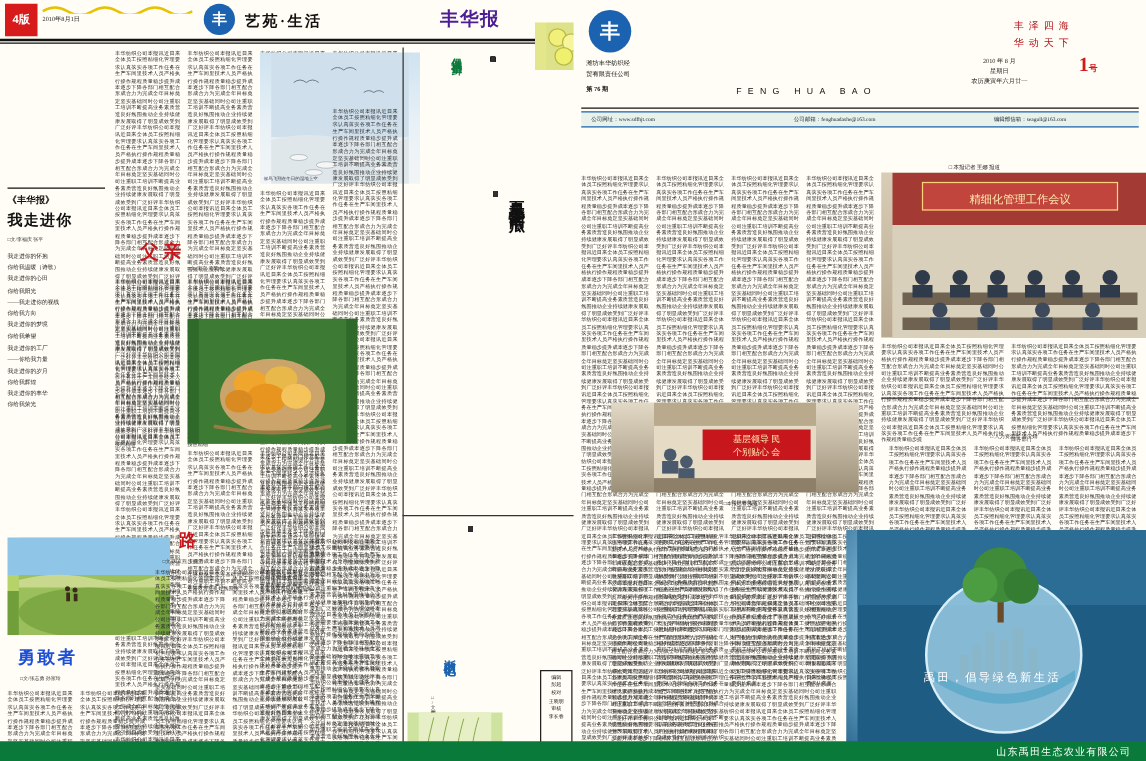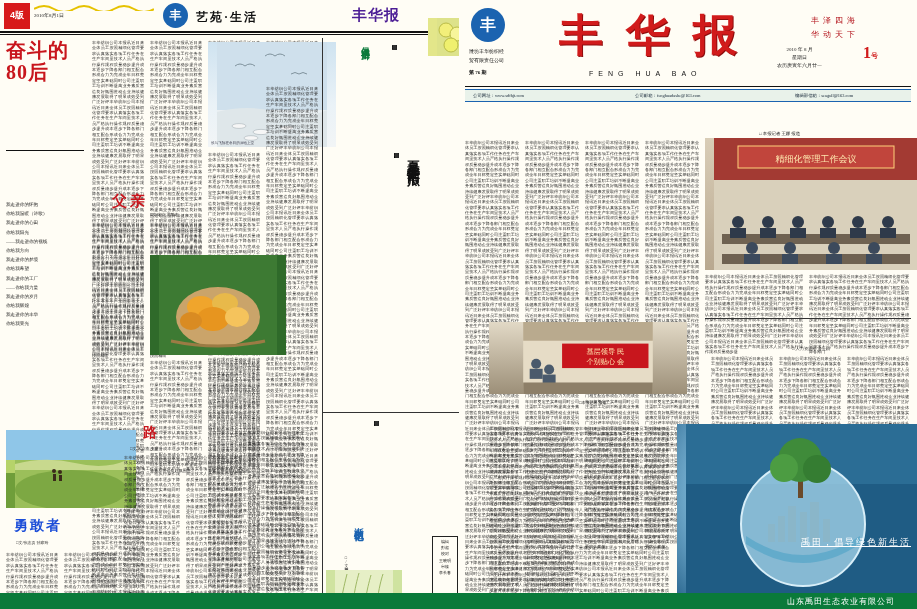--- a/index.html
+++ b/index.html
@@ -73,23 +73,23 @@
     font-family:"Liberation Sans",sans-serif;}
   .rline{position:absolute;left:6px;top:86px;width:446px;height:1px;background:#111;}
   .rband{position:absolute;left:6px;top:89px;width:446px;height:11px;background:#e9f2ea;border-top:1px solid #1b63b0;border-bottom:1px solid #1b63b0;}
   .rband span{font-size:4.4px;color:#123;position:absolute;top:3px;}
   .rheadline{position:absolute;left:6px;top:105px;width:446px;text-align:center;font-size:21px;font-weight:bold;color:#c8161d;letter-spacing:2px;}
   .rsubline{position:absolute;left:300px;top:131px;font-size:4.4px;color:#222;}
 
   .chuang{position:absolute;left:252px;top:322px;width:200px;text-align:center;font-size:15px;font-weight:bold;color:#c8161d;letter-spacing:1px;}
   .chuang-by{position:absolute;left:252px;top:346px;width:200px;text-align:center;font-size:4.2px;color:#333;}
 
-  .bottomcap{position:absolute;left:470px;top:536px;width:200px;text-align:right;font-size:9px;color:#fff;letter-spacing:2px;text-decoration:underline;}
+  .bottomcap{position:absolute;left:470px;top:536px;width:200px;text-align:center;font-size:9px;color:#fff;letter-spacing:2px;}
   .footer{position:absolute;left:0;bottom:0;width:917px;height:16px;background:#0a7a3a;color:#fff;
-    display:flex;align-items:center;justify-content:flex-end;padding-right:22px;font-size:8px;letter-spacing:1px;box-sizing:border-box;}
+    display:flex;align-items:center;justify-content:flex-end;padding-right:12px;font-size:8px;letter-spacing:1px;box-sizing:border-box;}
   .blackbox{position:absolute;border:1px solid #222;}
 
   .colrule{position:absolute;width:1px;background:#333;}
   .rowrule{position:absolute;height:1px;background:#333;}
 
   
   .sky{background:linear-gradient(#cfe3f0,#eaf2f7 60%,#f2f5f6);}
   .grass{background:linear-gradient(#8fc6e8 0 38%,#b6d36a 38% 55%,#6f9e3a 55% 100%);}
   .office{background:linear-gradient(#d9cdb7,#b8a88f);}
   .hall{background:linear-gradient(#e2d9c6,#9c8f78);}
@@ -108,23 +108,27 @@
         <path d="M0,7 Q10,1 20,7 T40,7 T60,7 T80,7 T100,7 T120,7" fill="none" stroke="#e6c200" stroke-width="2"></path>
       </svg>
       <div class="ldate">2010年8月1日</div>
       <div class="lcircle">丰</div>
       <div class="ltitle">艺苑·生活</div>
       <div class="lred">丰华报</div>
     </div>
     <div class="lmastline"></div>
     <div class="lmastline2"></div>
 
-    <div class="bigred">奋斗的80后</div>
     <div class="sqbox"></div>
 
+    <div class="lhead-box">
+      <div class="t1">《丰华报》</div>
+      <div class="t2">我走进你</div>
+      <div class="byline">□文/李福庆  张平</div>
+    </div>
 
     <div class="poem" id="poem">
         <div>我走进你的怀抱</div>
         <div>你给我温暖（诗歌）</div>
         <div>我走进你的心田</div>
         <div>你给我阳光</div>
         <div>——我走进你的视线</div>
         <div>你给我方向</div>
         <div>我走进你的梦境</div>
         <div>你给我希望</div>
@@ -261,21 +265,20 @@
 
   <div class="right">
 
     <div class="rmast">
       <div class="rlogo">丰</div>
       <div style="position:absolute;left:10px;top:48px;font-size:5px;color:#111;line-height:1.7;">
         <div>潍坊丰华纺织经</div>
         <div>贸有限责任公司</div>
         <div style="margin-top:4px;font-weight:bold;">第 76 期</div>
       </div>
-      <div class="rname">丰 华 报</div>
       <div class="rslogan">
         <div>丰 泽 四 海</div>
         <div>华 动 天 下</div>
       </div>
       <div class="rdate">
         <div>2010 年 8 月</div>
         <div>星期日</div>
         <div>农历庚寅年六月廿一</div>
       </div>
       <div class="rnum">

